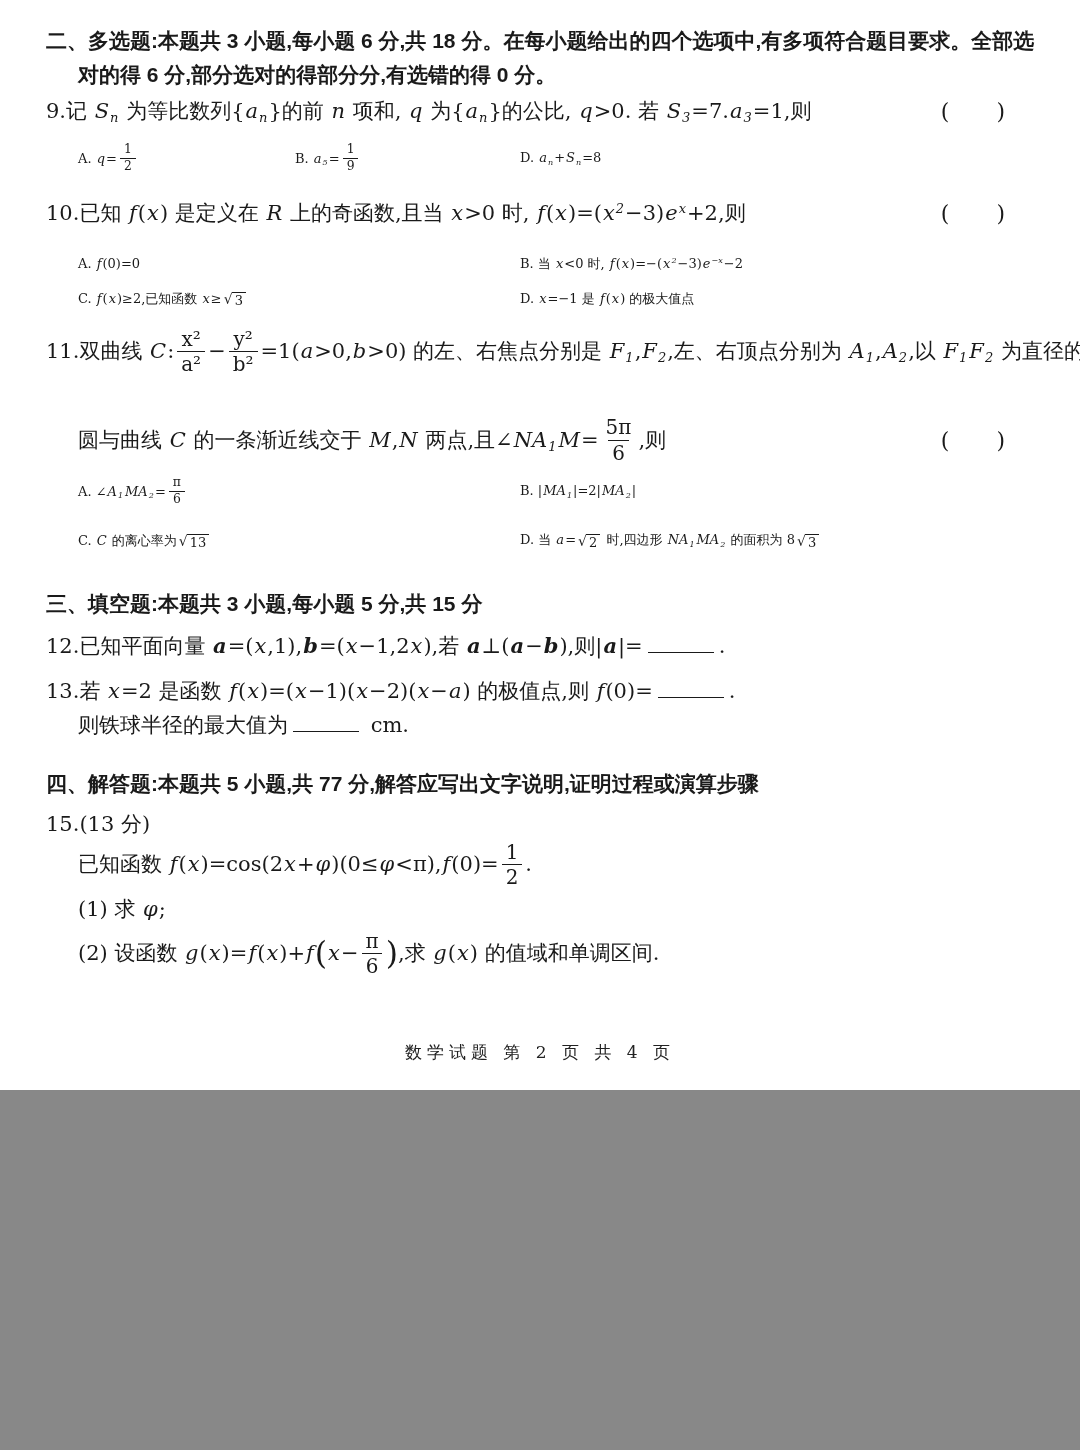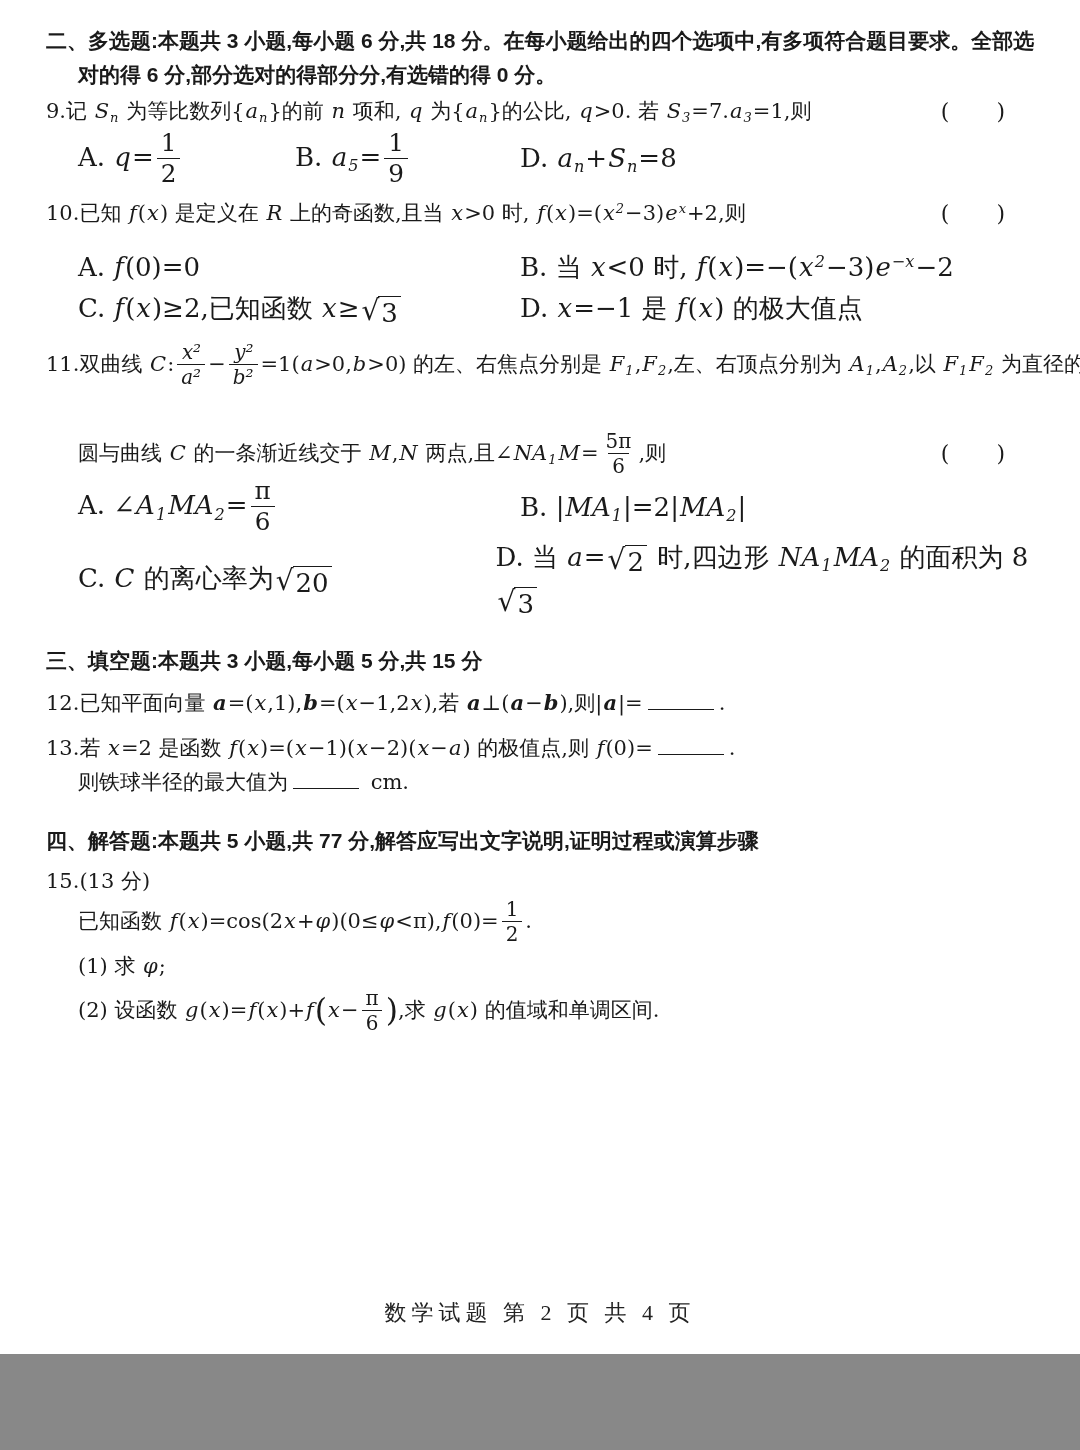--- a/index.html
+++ b/index.html
@@ -1,56 +1,56 @@
 <!DOCTYPE html>
 <html><head>
 <meta charset="utf-8">
 <style>
   html,body{margin:0;padding:0;background:#888;}
   .page{
-    width:1080px;height:1354px;background:#ffffff;position:relative;
+    width:1080px;height:1090px;background:#ffffff;position:relative;
     margin:0 auto;overflow:hidden;color:#1a1a1a;
     font-family:"DejaVu Serif","Liberation Serif",serif;
   }
   .content{padding:24px 40px 0 46px;}
   .line{position:relative;font-size:21px;line-height:1.6;}
   .nowrap{white-space:nowrap;}
   .rel{position:relative;margin-top:41px;}
   .hdr{font-weight:700;font-family:"Liberation Sans","DejaVu Sans",sans-serif;}
   .hang{padding-left:32px;text-indent:-32px;}
   .ind{padding-left:32px;}
   .mt4{margin-top:4px}.mt6{margin-top:16px}.mt8{margin-top:8px}
   .mt12{margin-top:12px}.mt30{margin-top:24px}
-  .optrow{display:flex;align-items:center;padding-left:32px;font-size:26px;line-height:1.6;}
+  .optrow{display:flex;align-items:center;padding-left:32px;font-size:13px;line-height:1.6;}
   .optrow .c1{width:217px}.optrow .c2{width:225px}.optrow .c3{width:220px}
   .optrow .l{width:442px}
   .tall{min-height:60px}
   .tall2{min-height:54px}
   .row{min-height:35px}
   .row2{min-height:44px}
   
   .tx{}
   .mi{font-family:"DejaVu Serif",serif;font-style:italic;padding:0 1px;}
   .mb{font-family:"DejaVu Serif",serif;font-style:italic;font-weight:700;padding:0 1px;}
   .msub{font-size:0.62em;font-style:italic;font-family:"DejaVu Serif",serif;vertical-align:-0.32em;margin-right:1px;}
   .msup{font-size:0.62em;font-style:italic;font-family:"DejaVu Serif",serif;vertical-align:0.55em;margin-right:1px;}
   .frac{display:inline-flex;flex-direction:column;align-items:center;vertical-align:middle;
         margin:0 3px;line-height:1.12;text-align:center;font-size:0.95em;position:relative;top:-1px;}
   .frac .num{display:block;padding:0 4px 1px;}
   .frac .den{display:block;border-top:1.6px solid #1a1a1a;padding:1px 4px 0;}
-  .frac.it{font-style:italic;font-family:"DejaVu Serif",serif;align-items:flex-end;}
+  .frac.it{font-family:"DejaVu Serif",serif;}
   .sqrt{display:inline-flex;align-items:stretch;vertical-align:-0.12em;margin:0 2px;}
   .sqrt .rad{line-height:1.1;font-size:1.08em;margin-right:-1px;}
   .sqrt .rdc{border-top:1.6px solid #1a1a1a;padding:0 3px;line-height:1.25;}
   .blank{display:inline-block;width:66px;height:0.95em;border-bottom:1.7px solid #1a1a1a;margin:0 5px;}
   .bigp{font-size:1.5em;font-weight:400;vertical-align:middle;line-height:1;position:relative;top:-1px;}
   .bracket{position:absolute;right:34px;top:50%;transform:translateY(-50%);white-space:pre;
            font-size:22px;letter-spacing:1px;}
   .footer{position:absolute;left:0;right:0;bottom:26px;text-align:center;
-          font-size:22px;letter-spacing:5px;color:#222;font-family:Liberation Serif, serif;}
+          font-size:17px;letter-spacing:5px;color:#222;}
 </style>
 </head>
 <body>
 
 <div class="page">
   <div class="content">
 
     <div class="line hdr hang"><span class="tx">二、多选题:本题共 3 小题,每小题 6 分,共 18 分。在每小题给出的四个选项中,有多项符合题目要求。全部选对的得 6 分,部分选对的得部分分,有选错的得 0 分。</span></div>
 
     <div class="line rel nowrap mt4">
@@ -102,21 +102,21 @@
     <div class="optrow tall2">
       <span class="l"><span class="tx">A. ∠</span><span class="mi">A</span><span class="msub">1</span><span class="mi">MA</span><span class="msub">2</span><span class="tx">=</span><span class="frac">
             <span class="num">π</span>
             <span class="den">6</span>
           </span></span>
       <span><span class="tx">B. |</span><span class="mi">MA</span><span class="msub">1</span><span class="tx">|=2|</span><span class="mi">MA</span><span class="msub">2</span><span class="tx">|</span></span>
     </div>
     <div class="optrow row2">
       <span class="l"><span class="tx">C. </span><span class="mi">C</span><span class="tx"> 的离心率为</span><span class="sqrt">
             <span class="rad">√</span>
-            <span class="rdc">20</span>
+            <span class="rdc">13</span>
           </span></span>
       <span><span class="tx">D. 当 </span><span class="mi">a</span><span class="tx">=</span><span class="sqrt">
             <span class="rad">√</span>
             <span class="rdc">2</span>
           </span><span class="tx"> 时,四边形 </span><span class="mi">NA</span><span class="msub">1</span><span class="mi">MA</span><span class="msub">2</span><span class="tx"> 的面积为 8</span><span class="sqrt">
             <span class="rad">√</span>
             <span class="rdc">3</span>
           </span></span>
     </div>
 

